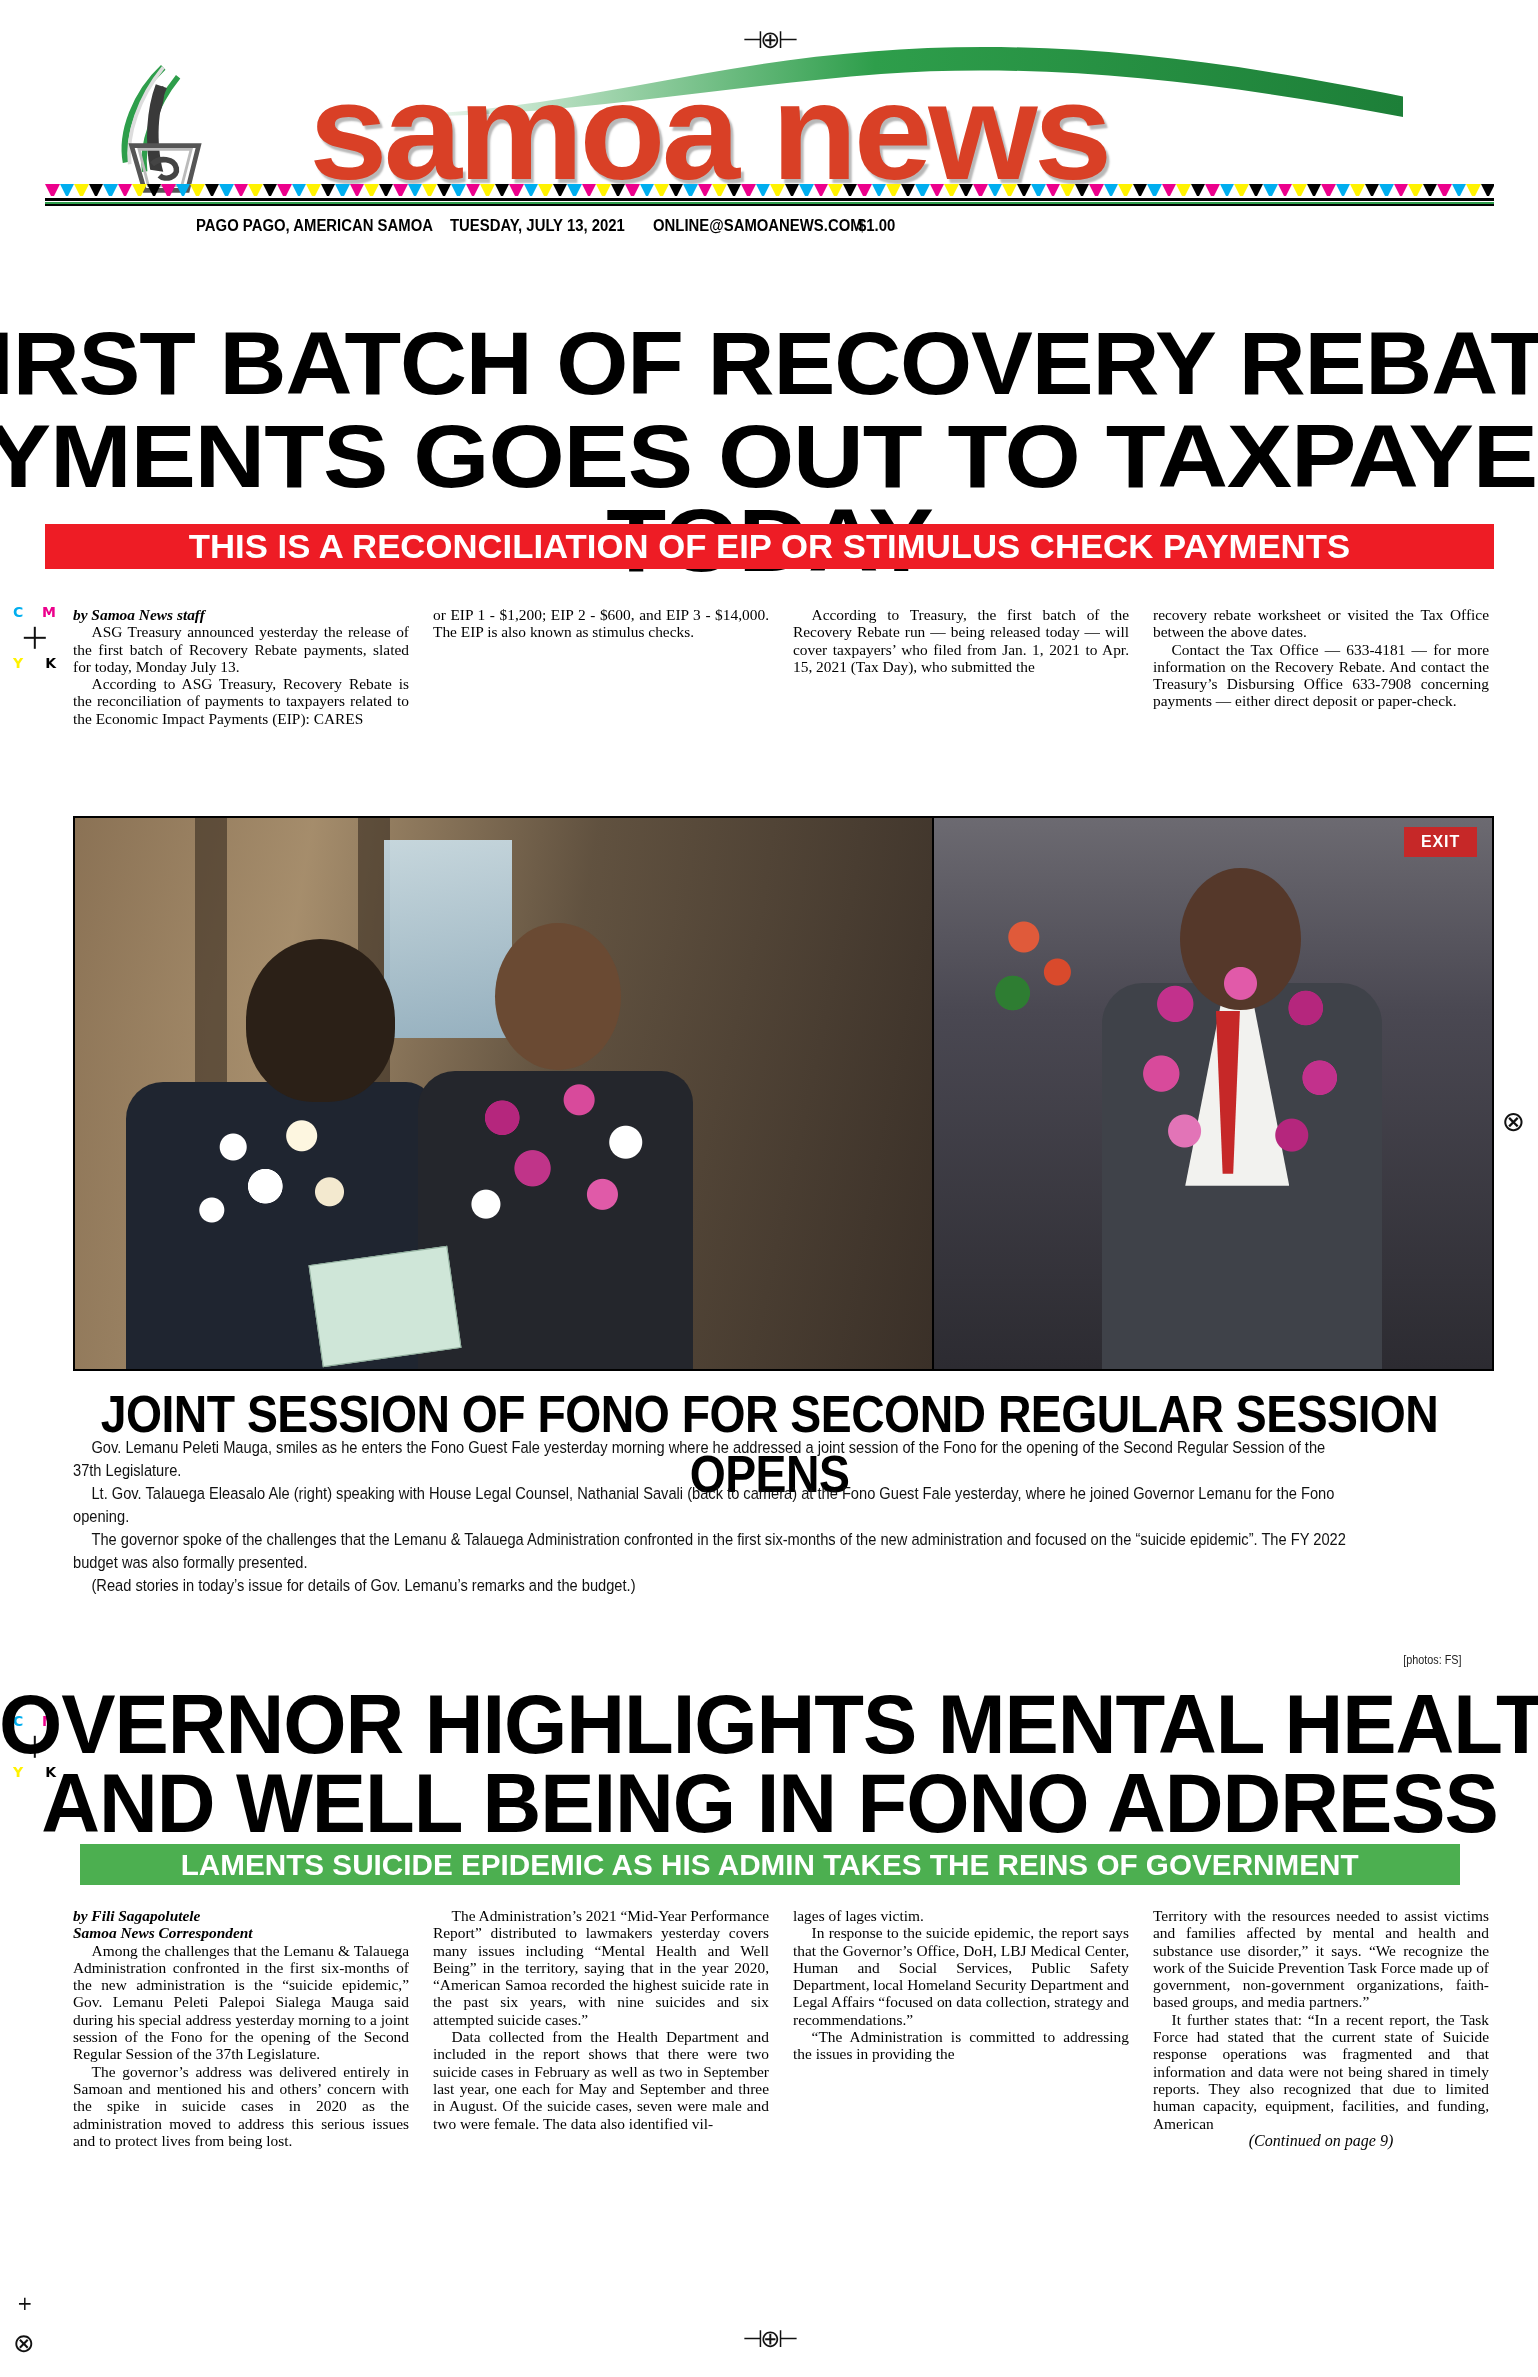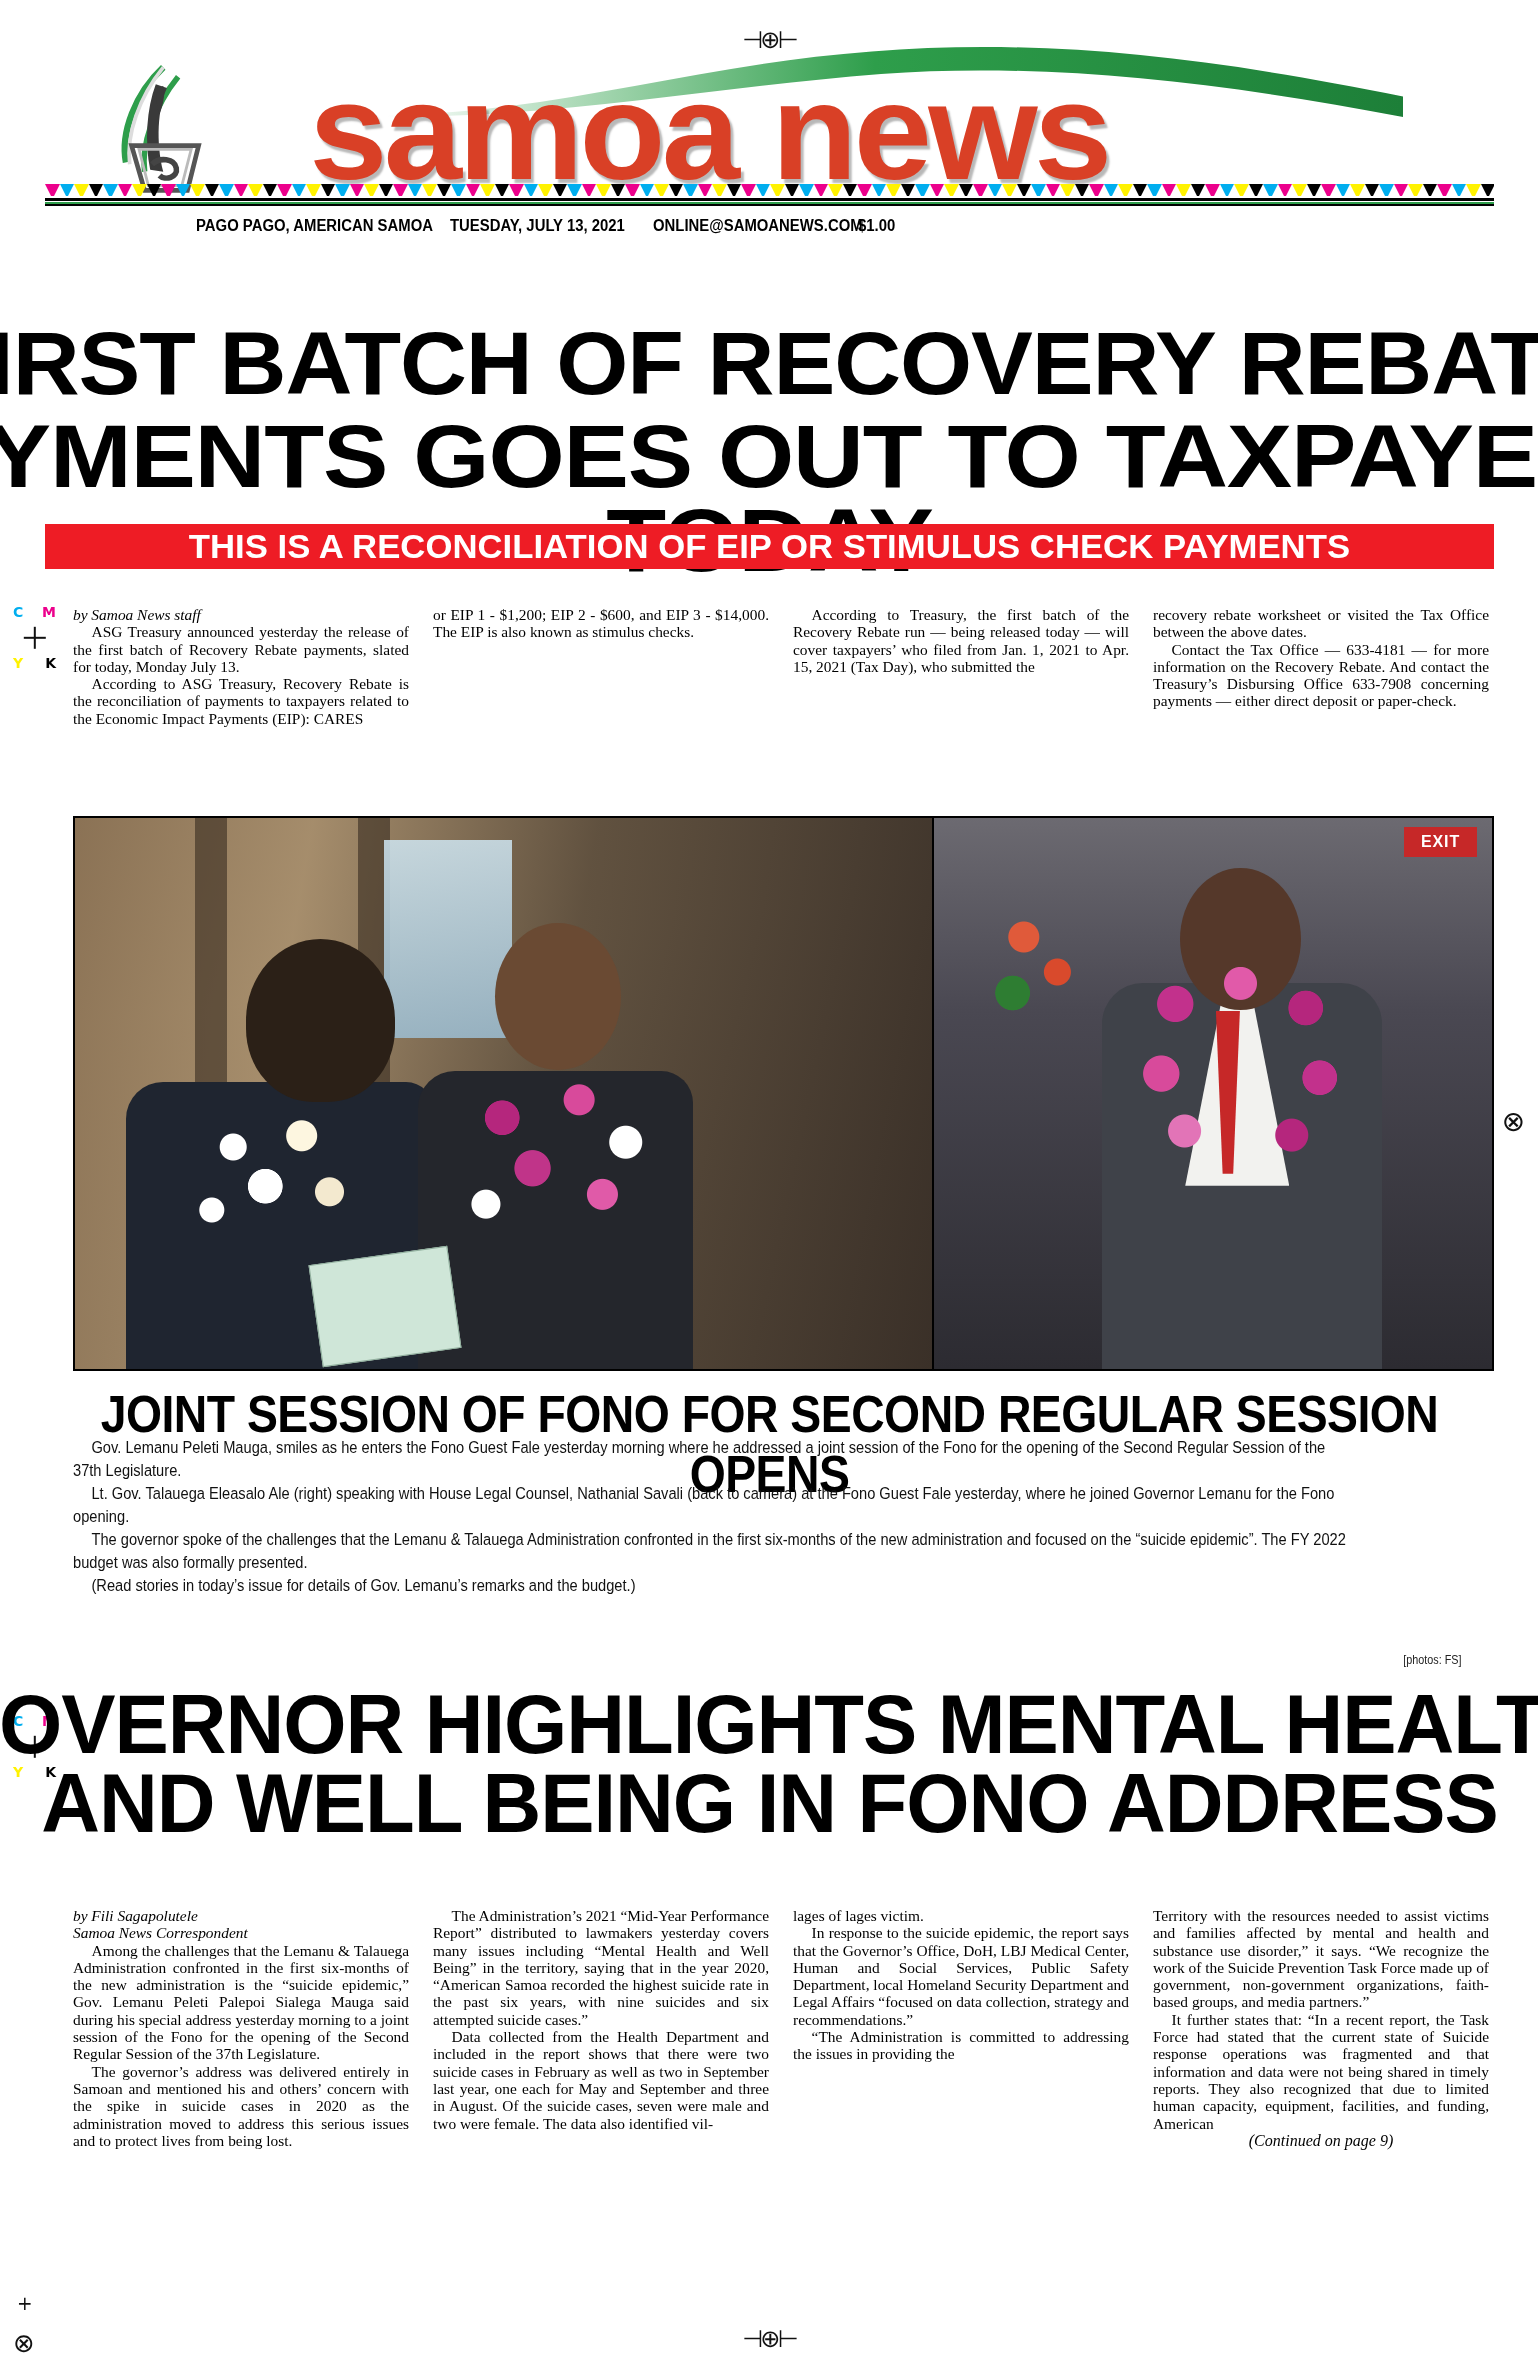--- a/index.html
+++ b/index.html
@@ -91,21 +91,21 @@
     font-size:31px; color:#fff; letter-spacing:0px;
     transform: scaleX(1.12) scaleY(1.10); white-space:nowrap;
   }
 
   
   .cols1 { position:absolute; left:73px; top:606px; width:1421px; height:186px;
            display:flex; gap:24px; }
   .col { width:336px; font-family:"Liberation Serif", serif; font-size:15.4px;
          line-height:17.3px; text-align:justify; color:#000; }
   .col p { text-indent:18.6px; margin:0; hyphens:auto; }
-  .byline { font-weight:normal; font-style:italic; text-indent:0 !important; font-size:15.4px; }
+  .byline { font-weight:bold; font-style:italic; text-indent:0 !important; font-size:15.4px; }
 
   
   .photo-block { position:absolute; left:73px; top:816px; width:1421px; height:555px;
                  border:2.8px solid #000; display:flex; }
   .photo-a { width:60.5%; height:100%; position:relative; overflow:hidden;
              background:linear-gradient(170deg,#6f5c4e 0%,#8e7a64 30%,#5e4f44 68%,#3a3029 100%); }
   .photo-b { width:39.5%; height:100%; position:relative; overflow:hidden; border-left:2.8px solid #000;
              background:linear-gradient(180deg,#3b3a40 0%,#55525a 40%,#2e2d33 100%); }
 
   
@@ -426,20 +426,23 @@
     <p>Gov. Lemanu Peleti Mauga, smiles as he enters the Fono Guest Fale yesterday morning where he addressed a joint session of the Fono for the opening of the Second Regular Session of the 37th Legislature.</p>
     <p>Lt. Gov. Talauega Eleasalo Ale (right) speaking with House Legal Counsel, Nathanial Savali (back to camera) at the Fono Guest Fale yesterday, where he joined Governor Lemanu for the Fono opening.</p>
     <p>The governor spoke of the challenges that the Lemanu &amp; Talauega Administration confronted in the first six-months of the new administration and focused on the “suicide epidemic”. The FY 2022 budget was also formally presented.</p>
     <p>(Read stories in today’s issue for details of Gov. Lemanu’s remarks and the budget.)</p>
   </div>
   <div class="photocred">[photos: FS]</div>
 
   <div class="hed2 hed2-l1">GOVERNOR HIGHLIGHTS   MENTAL HEALTH</div>
   <div class="hed2 hed2-l2">AND WELL BEING   IN FONO ADDRESS</div>
 
+  <div class="greenbar">
+    <span>LAMENTS   SUICIDE EPIDEMIC   AS HIS ADMIN TAKES THE REINS OF GOVERNMENT</span>
+  </div>
 
   <div class="cols2">
     <div class="col">
       <p class="byline">by Fili Sagapolutele</p>
       <p class="byline">Samoa News Correspondent</p>
       <p>Among the challenges that the Lemanu &amp; Talauega Administration confronted in the first six-months of the new administration is the “suicide epidemic,” Gov. Lemanu Peleti Palepoi Sialega Mauga said during his special address yesterday morning to a joint session of the Fono for the opening of the Second Regular Session of the 37th Legislature.</p>
       <p>The governor’s address was delivered entirely in Samoan and mentioned his and others’ concern with the spike in suicide cases in 2020 as the administration moved to address this serious issues and to protect lives from being lost.</p>
     </div>
     <div class="col">
       <p>The Administration’s 2021 “Mid-Year Performance Report” distributed to lawmakers yesterday covers many issues including “Mental Health and Well Being” in the territory, saying that in the year 2020, “American Samoa recorded the highest suicide rate in the past six years, with nine suicides and six attempted suicide cases.”</p>

